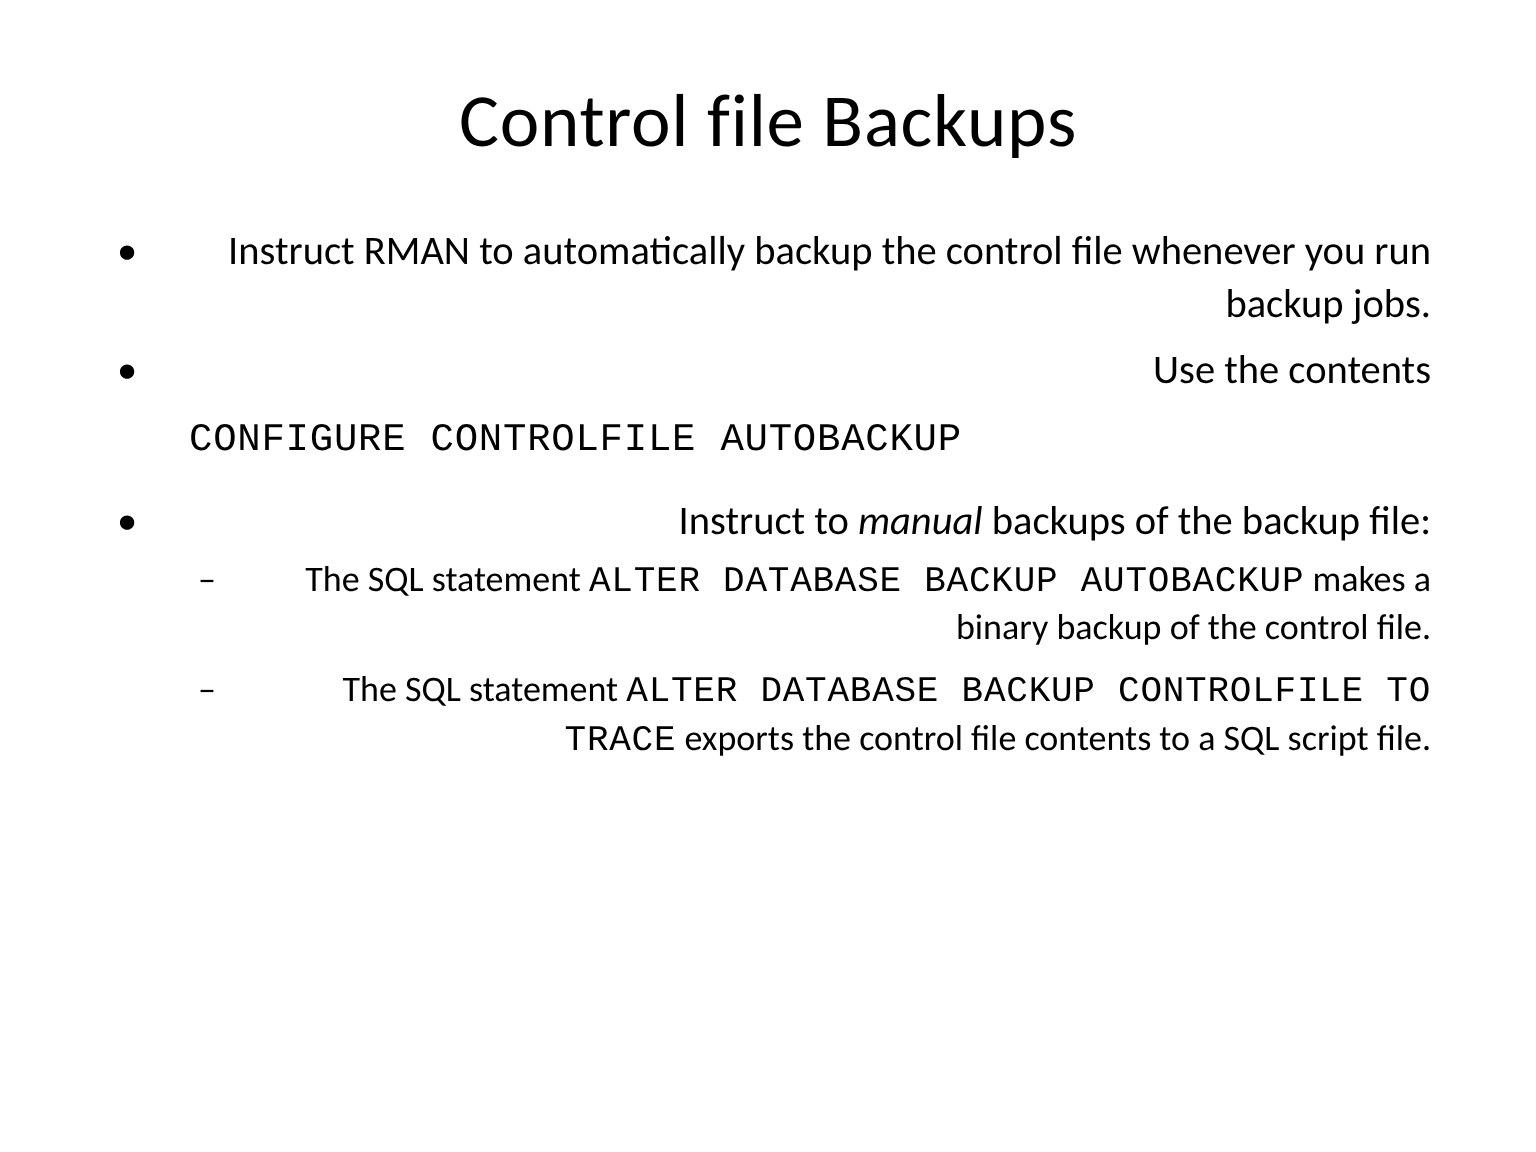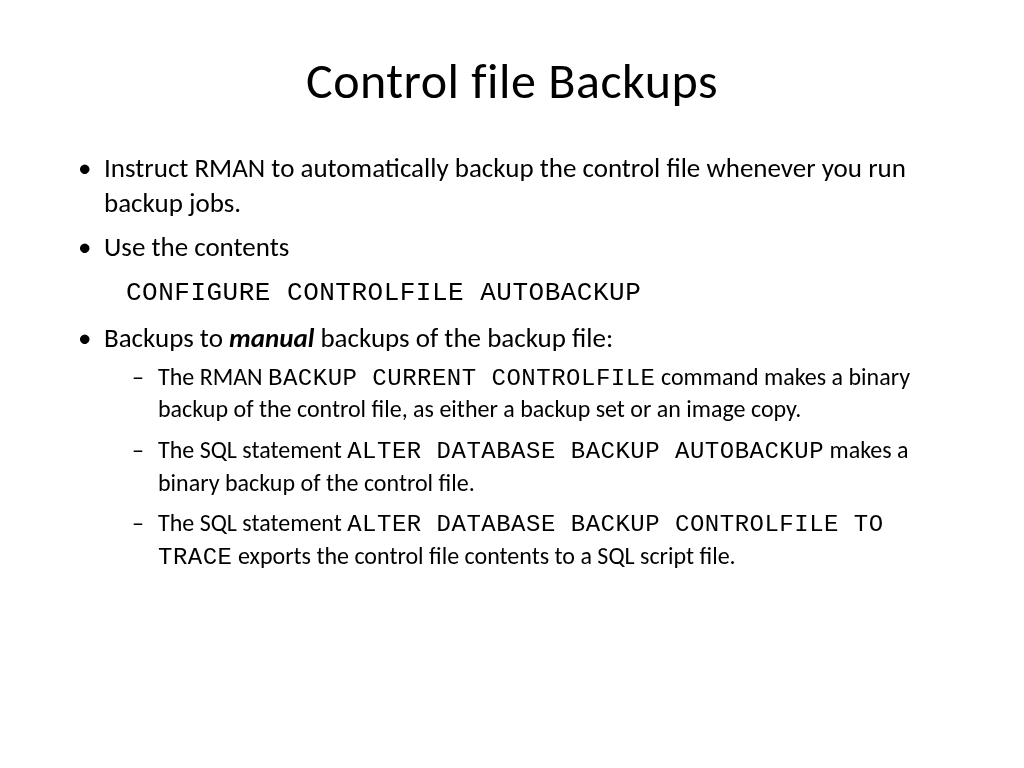--- a/index.html
+++ b/index.html
@@ -21,41 +21,42 @@
     text-align: center;
     font-size: 50px;
     font-weight: 400;
     margin: 0 0 40px 0;
     letter-spacing: 0.5px;
   }
   ul.level1 {
     list-style: none;
     padding: 0;
     margin: 0;
+    text-align: right;
   }
   ul.level1 > li {
     position: relative;
     padding-left: 34px;
     font-size: 27px;
     line-height: 1.28;
     margin-bottom: 10px;
   }
   ul.level1 > li::before {
     content: "•";
     position: absolute;
     left: 8px;
     top: 0;
     font-size: 27px;
   }
   .cmd-line {
     padding-left: 56px;
     font-family: "Courier New", Courier, monospace;
     font-size: 26px;
     line-height: 1.4;
-    margin-bottom: 10px;
+    margin-bottom: 20px;
     letter-spacing: 0.5px;
   }
   ul.level2 {
     list-style: none;
     padding: 0;
     margin: 6px 0 0 0;
   }
   ul.level2 > li {
     position: relative;
     padding-left: 30px;
@@ -70,21 +71,21 @@
     left: 4px;
     top: 0;
     font-size: 24px;
   }
   .mono {
     font-family: "Courier New", Courier, monospace;
     letter-spacing: 0.5px;
   }
   .emph {
     font-style: italic;
-    font-weight: bold;
+    font-weight: normal;
   }
 </style>
 </head>
 <body>
 
 <div class="slide">
 
   <h1 class="title">Control file Backups</h1>
 
   <ul class="level1">
@@ -97,26 +98,23 @@
       <span>Use the contents</span>
     </li>
   </ul>
 
   <div class="cmd-line">
     <span class="mono">CONFIGURE CONTROLFILE AUTOBACKUP</span>
   </div>
 
   <ul class="level1">
     <li>
-      <span>Backups to </span><span class="emph">manual</span><span> backups of the backup file:</span>
+      <span>Instruct to </span><span class="emph">manual</span><span> backups of the backup file:</span>
 
       <ul class="level2">
-        <li>
-          <span>The RMAN </span><span class="mono">BACKUP CURRENT CONTROLFILE</span><span>  command makes a binary backup of the control file, as either a backup set or an image copy.</span>
-        </li>
         <li>
           <span>The SQL statement </span><span class="mono">ALTER DATABASE BACKUP AUTOBACKUP</span><span> makes a binary backup of the control file.</span>
         </li>
         <li>
           <span>The SQL statement </span><span class="mono">ALTER DATABASE BACKUP CONTROLFILE TO TRACE</span><span> exports the control file contents to a SQL script file.</span>
         </li>
       </ul>
     </li>
   </ul>
 

